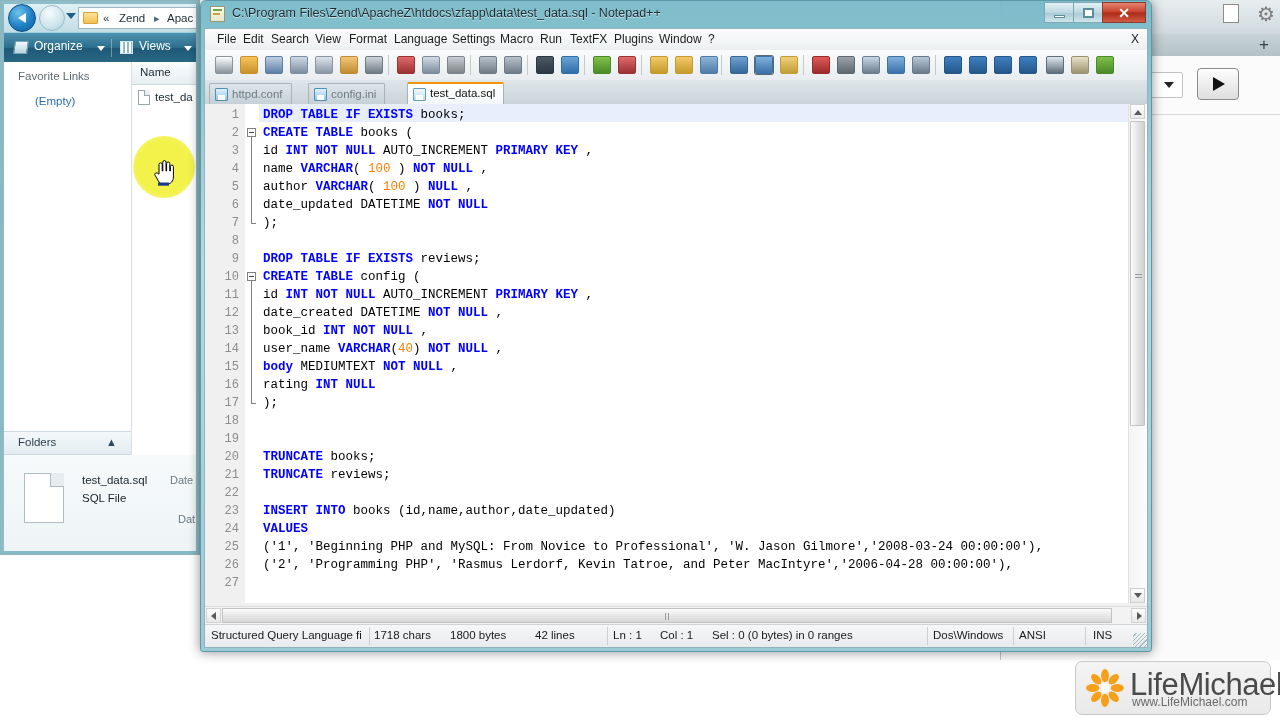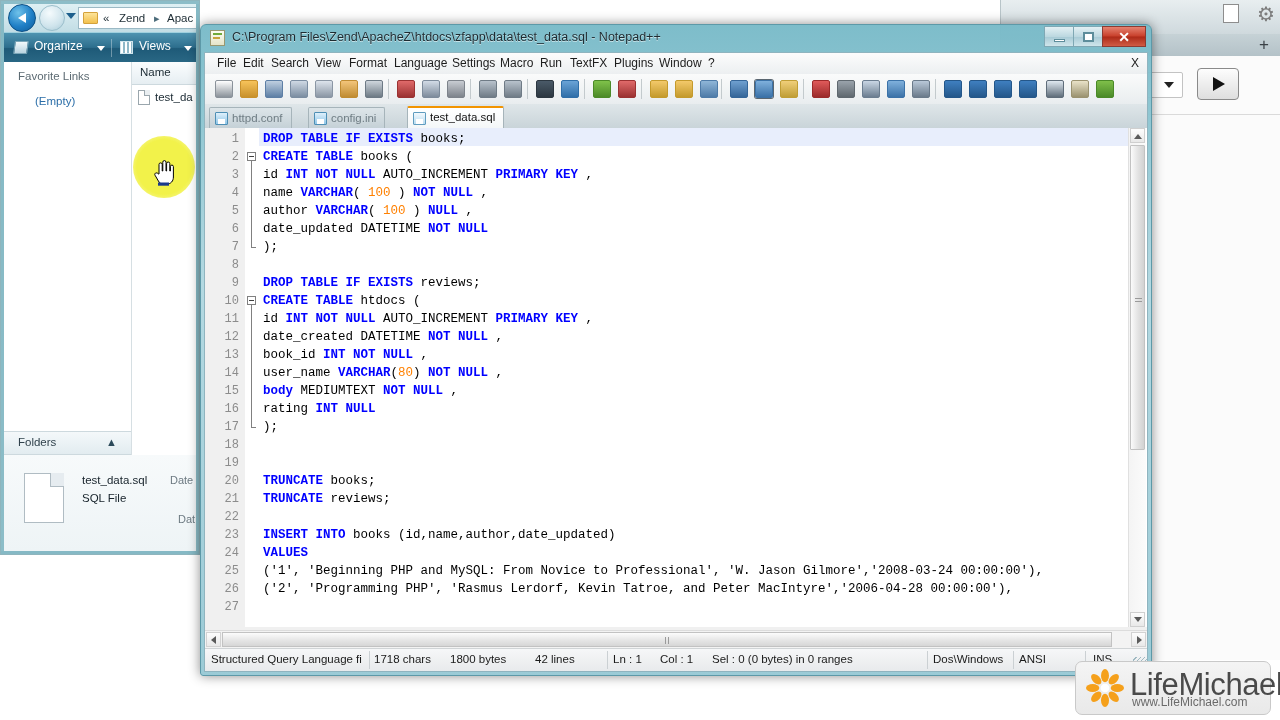--- a/index.html
+++ b/index.html
@@ -193,21 +193,21 @@
   
   #cursor-highlight{
     position:absolute;left:133px;top:136px;width:62px;height:62px;border-radius:50%;
     background:radial-gradient(circle,#f2f24a 0%,#f2f24a 62%,rgba(242,242,74,.55) 85%,rgba(242,242,74,0) 100%);
     pointer-events:none;
   }
   #cursor-hand{position:absolute;left:152px;top:160px;width:22px;height:26px;}
 
   
   #npp{
-    position:absolute;left:200px;top:0px;width:952px;height:652px;margin-top:24px;
+    position:absolute;left:200px;top:0px;width:952px;height:652px;
   }
   #npp .npp-glass{
     position:absolute;inset:0;
     background:linear-gradient(180deg,rgba(120,186,200,.96) 0%,rgba(175,215,224,.95) 40%,rgba(150,200,212,.95) 100%);
     border:1px solid #5d99a8;border-radius:6px 6px 3px 3px;box-sizing:border-box;
     box-shadow:0 0 12px rgba(0,0,0,.45);
   }
   .npp-titlebar{position:absolute;left:0;top:0;right:0;height:28px;}
   .npp-title-ico{
     position:absolute;left:10px;top:6px;width:15px;height:16px;
@@ -641,25 +641,25 @@
         <div class="codearea" id="codearea">
             <div class="codeline" style="top: 2px;"><span class="kw">DROP TABLE IF EXISTS </span><span>books;</span></div>
             <div class="codeline" style="top: 20px;"><span class="kw">CREATE TABLE </span><span>books (</span></div>
             <div class="codeline" style="top: 38px;"><span>id </span><span class="kw">INT NOT NULL </span><span>AUTO_INCREMENT </span><span class="kw">PRIMARY KEY</span><span> ,</span></div>
             <div class="codeline" style="top: 56px;"><span>name </span><span class="kw">VARCHAR</span><span>( </span><span class="num">100</span><span> ) </span><span class="kw">NOT NULL</span><span> ,</span></div>
             <div class="codeline" style="top: 74px;"><span>author </span><span class="kw">VARCHAR</span><span>( </span><span class="num">100</span><span> ) </span><span class="kw">NULL</span><span> ,</span></div>
             <div class="codeline" style="top: 92px;"><span>date_updated DATETIME </span><span class="kw">NOT NULL</span></div>
             <div class="codeline" style="top: 110px;"><span>);</span></div>
             <div class="codeline" style="top: 128px;"></div>
             <div class="codeline" style="top: 146px;"><span class="kw">DROP TABLE IF EXISTS </span><span>reviews;</span></div>
-            <div class="codeline" style="top: 164px;"><span class="kw">CREATE TABLE </span><span>htdocs (</span></div>
+            <div class="codeline" style="top: 164px;"><span class="kw">CREATE TABLE </span><span>config (</span></div>
             <div class="codeline" style="top: 182px;"><span>id </span><span class="kw">INT NOT NULL </span><span>AUTO_INCREMENT </span><span class="kw">PRIMARY KEY</span><span> ,</span></div>
             <div class="codeline" style="top: 200px;"><span>date_created DATETIME </span><span class="kw">NOT NULL</span><span> ,</span></div>
             <div class="codeline" style="top: 218px;"><span>book_id </span><span class="kw">INT NOT NULL</span><span> ,</span></div>
-            <div class="codeline" style="top: 236px;"><span>user_name </span><span class="kw">VARCHAR</span><span>(</span><span class="num">80</span><span>) </span><span class="kw">NOT NULL</span><span> ,</span></div>
+            <div class="codeline" style="top: 236px;"><span>user_name </span><span class="kw">VARCHAR</span><span>(</span><span class="num">40</span><span>) </span><span class="kw">NOT NULL</span><span> ,</span></div>
             <div class="codeline" style="top: 254px;"><span class="kw">body</span><span> MEDIUMTEXT </span><span class="kw">NOT NULL</span><span> ,</span></div>
             <div class="codeline" style="top: 272px;"><span>rating </span><span class="kw">INT NULL</span></div>
             <div class="codeline" style="top: 290px;"><span>);</span></div>
             <div class="codeline" style="top: 308px;"></div>
             <div class="codeline" style="top: 326px;"></div>
             <div class="codeline" style="top: 344px;"><span class="kw">TRUNCATE </span><span>books;</span></div>
             <div class="codeline" style="top: 362px;"><span class="kw">TRUNCATE </span><span>reviews;</span></div>
             <div class="codeline" style="top: 380px;"></div>
             <div class="codeline" style="top: 398px;"><span class="kw">INSERT INTO </span><span>books (id,name,author,date_updated)</span></div>
             <div class="codeline" style="top: 416px;"><span class="kw">VALUES</span></div>

